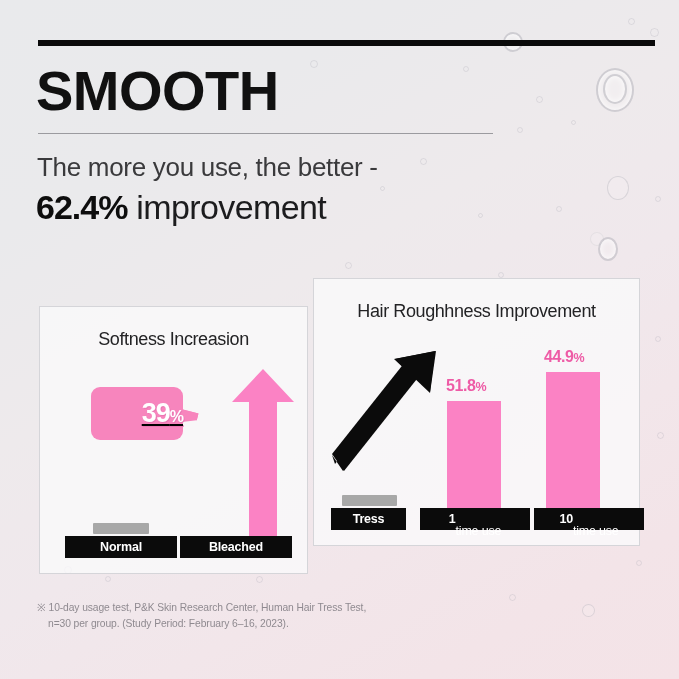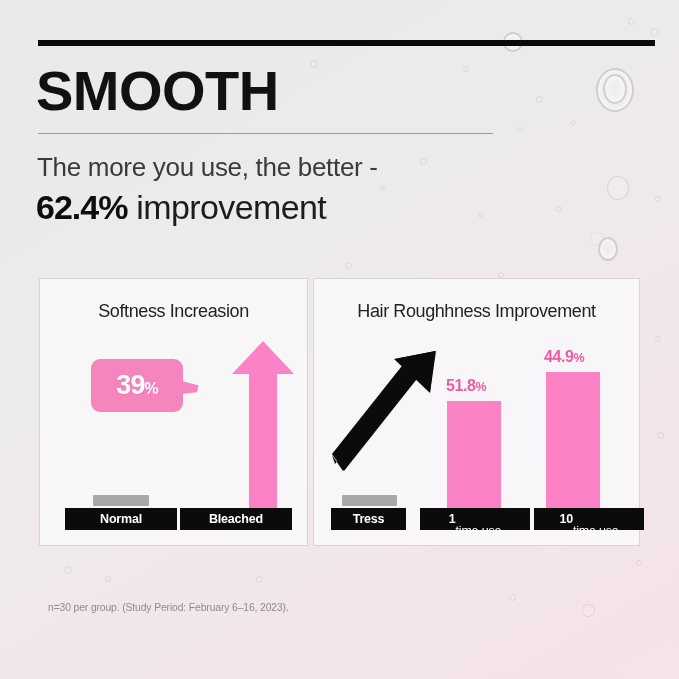--- a/index.html
+++ b/index.html
@@ -102,21 +102,21 @@
   }
 
   
   .panel {
     position: absolute;
     top: 278px;
     height: 268px;
     background: rgba(250,250,251,0.80);
     border: 1px solid #d5d5d9;
   }
-  .panel-left  { left: 39px;  width: 269px; }
+  .panel-left  { left: 39px;  width: 269px; margin-top: 28px; }
   .panel-right { left: 313px; width: 327px; }
 
   .panel-title {
     position: absolute;
     top: 22px;
     left: 0;
     width: 100%;
     text-align: center;
     font-size: 18px;
     font-weight: 400;
@@ -170,21 +170,22 @@
   .bubble {
     position: absolute;
     left: 51px;
     top: 80px;
     width: 92px;
     height: 53px;
     background: #f785bd;
     border-radius: 9px;
     display: flex;
     align-items: center;
-    justify-content: center;
+    justify-content: flex-end;
+    text-decoration: underline;
   }
   .bubble-tail {
     position: absolute;
     left: 139px;
     top: 104px;
     width: 0;
     height: 0;
     border-top: 7px solid #f785bd;
     border-bottom: 7px solid transparent;
     border-left: 18px solid #f785bd;
@@ -307,16 +308,17 @@
         <span>1</span>
         <span class="light"> time use</span>
       </div>
     <div class="axis-label" style="left:220px;top:229px;width:110px;">
         <span>10</span>
         <span class="light"> time use</span>
       </div>
   </div>
 
   <div class="notes">
+    <span class="note-row"><span class="star">※</span><span>10-day usage test, P&amp;K Skin Research Center, Human Hair Tress Test,</span></span>
     <span class="note-indent">n=30 per group. (Study Period: February 6–16, 2023).</span>
   </div>
 
 </div>
 
 </body></html>

